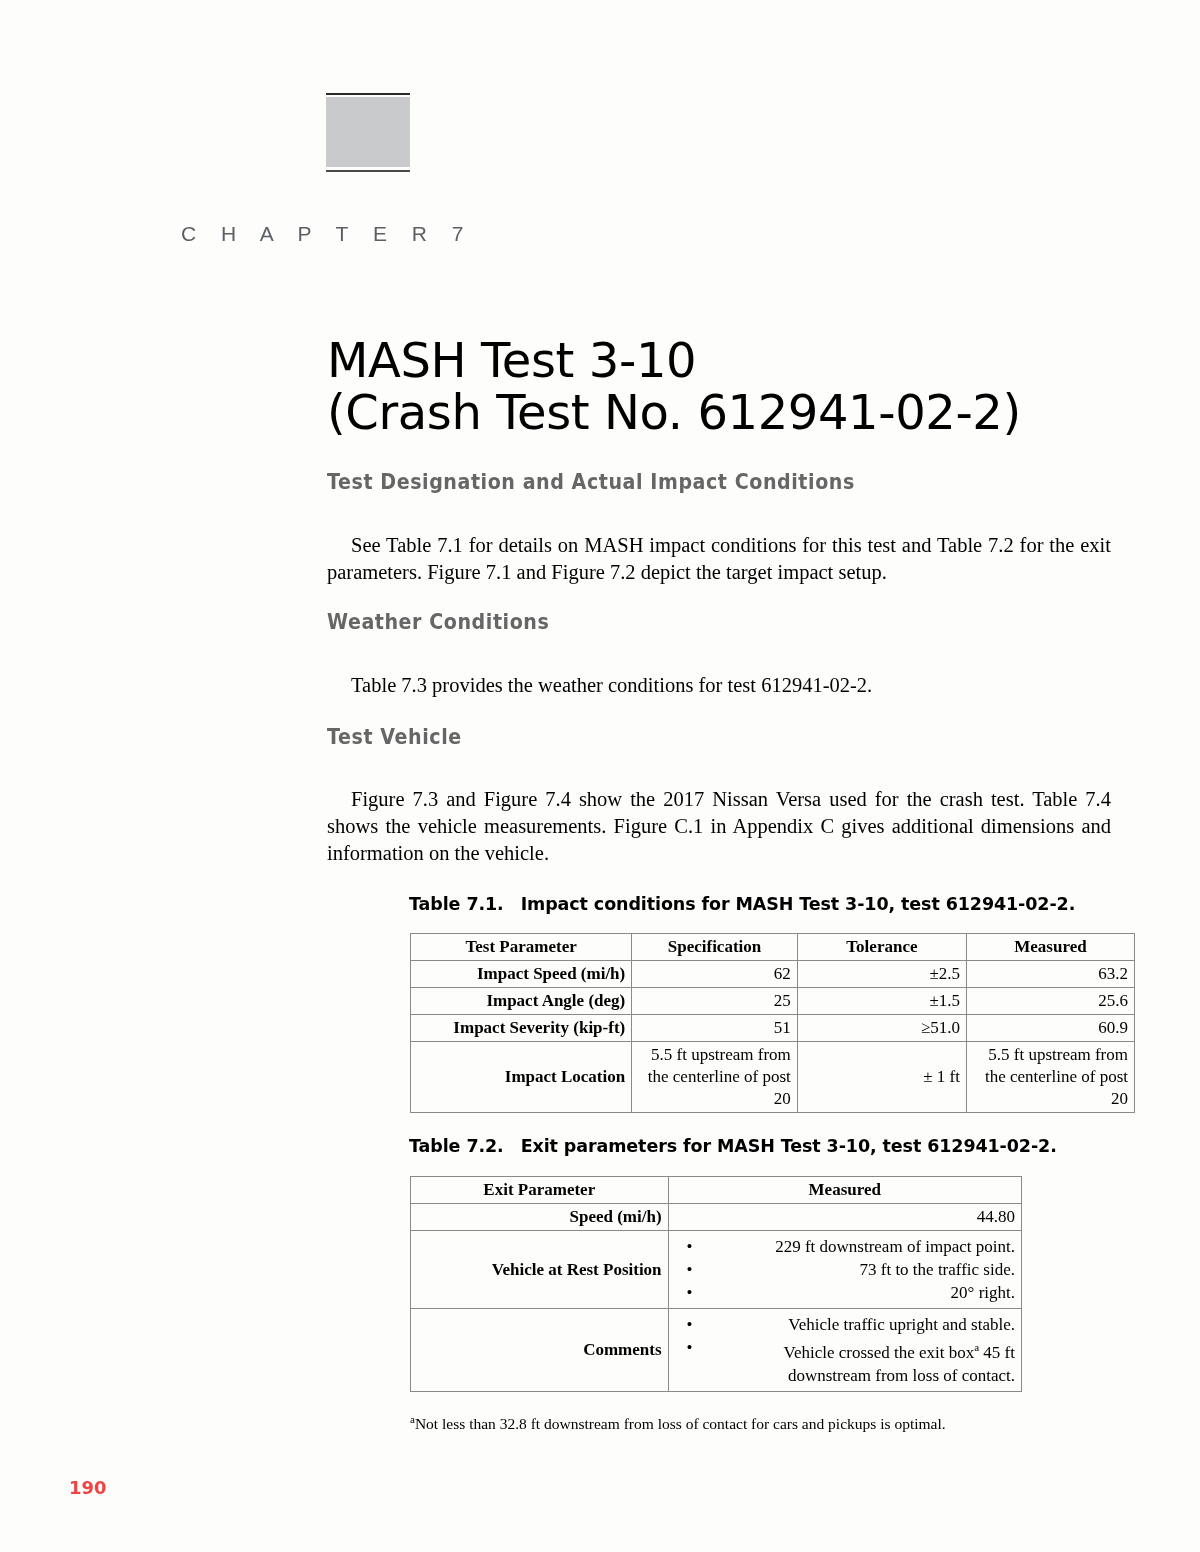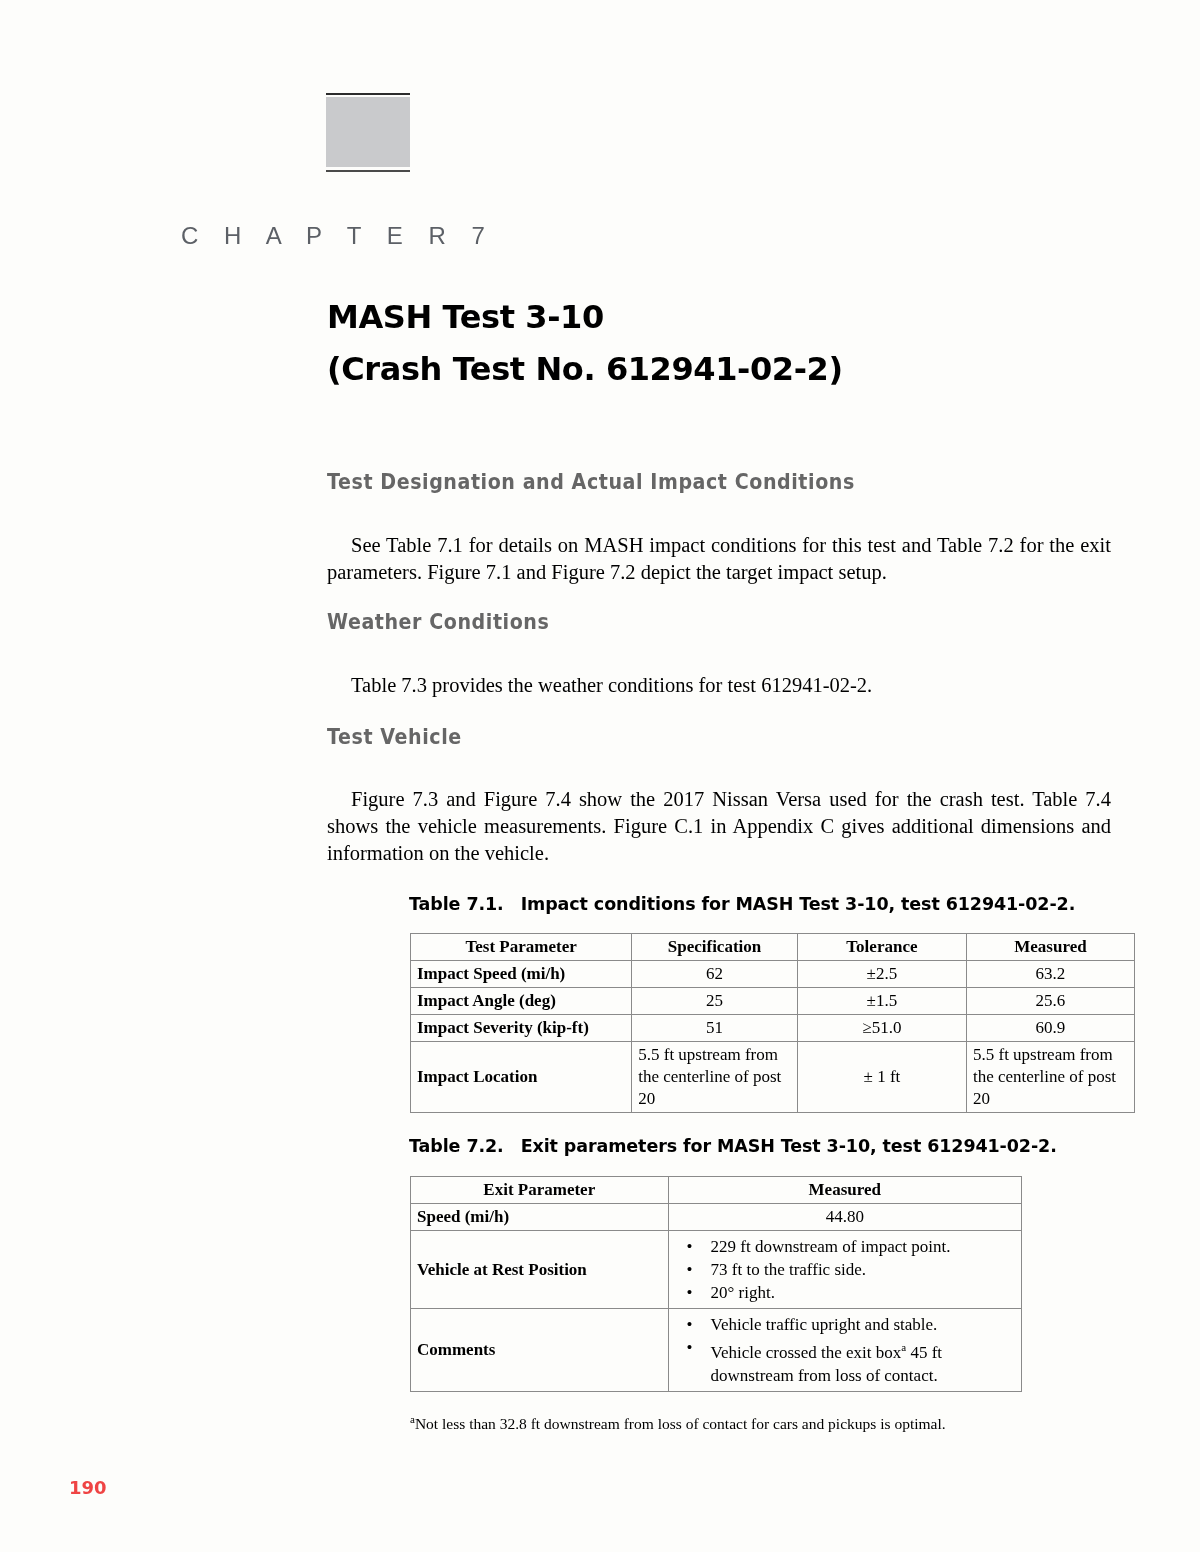--- a/index.html
+++ b/index.html
@@ -39,33 +39,33 @@
     height: 2px;
     background: #4a4a4a;
     margin-top: 3px;
   }
 
   .chapter-label {
     position: absolute;
     left: 181px;
     top: 222px;
     font-family: "Liberation Sans", sans-serif;
-    font-size: 24px;
+    font-size: 21px;
     font-weight: 400;
     letter-spacing: 9.5px;
     color: #5c6066;
   }
 
   .doc-title {
     position: absolute;
     left: 327px;
-    top: 270px;
+    top: 302px;
     font-family: "DejaVu Sans", sans-serif;
-    font-size: 32px;
-    font-weight: 700;
+    font-size: 48px;
+    font-weight: 400;
     line-height: 52px;
     color: #000;
     letter-spacing: -0.4px;
   }
   .doc-title .line { display: block; }
 
   
   .section-heading {
     position: absolute;
     left: 327px;
@@ -119,20 +119,21 @@
     border-collapse: collapse;
     font-family: "Liberation Serif", serif;
     font-size: 17px;
     color: #000;
     background: #fdfdfb;
   }
   table.doc-table td, table.doc-table th {
     border: 1px solid #8a8a8a;
     padding: 2px 6px;
     vertical-align: middle;
+    text-align: right;
   }
   table.doc-table th {
     text-align: center;
     font-weight: bold;
     font-size: 17px;
   }
   td.param {
     font-weight: bold;
     text-align: left;
     padding-left: 8px;

